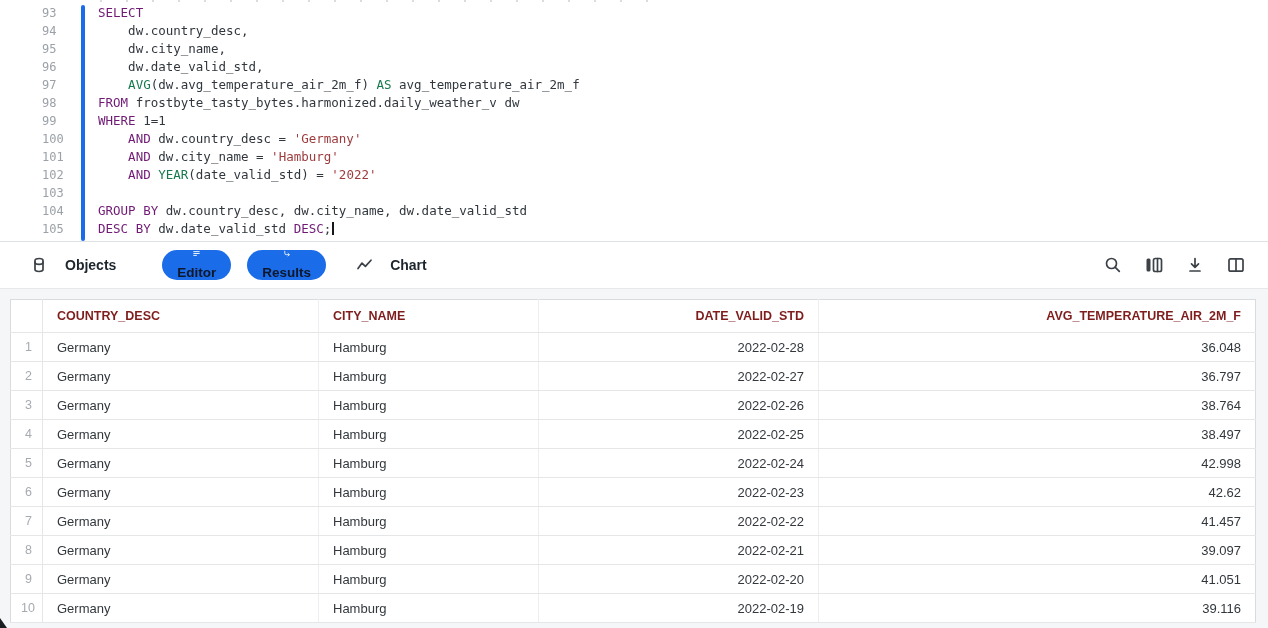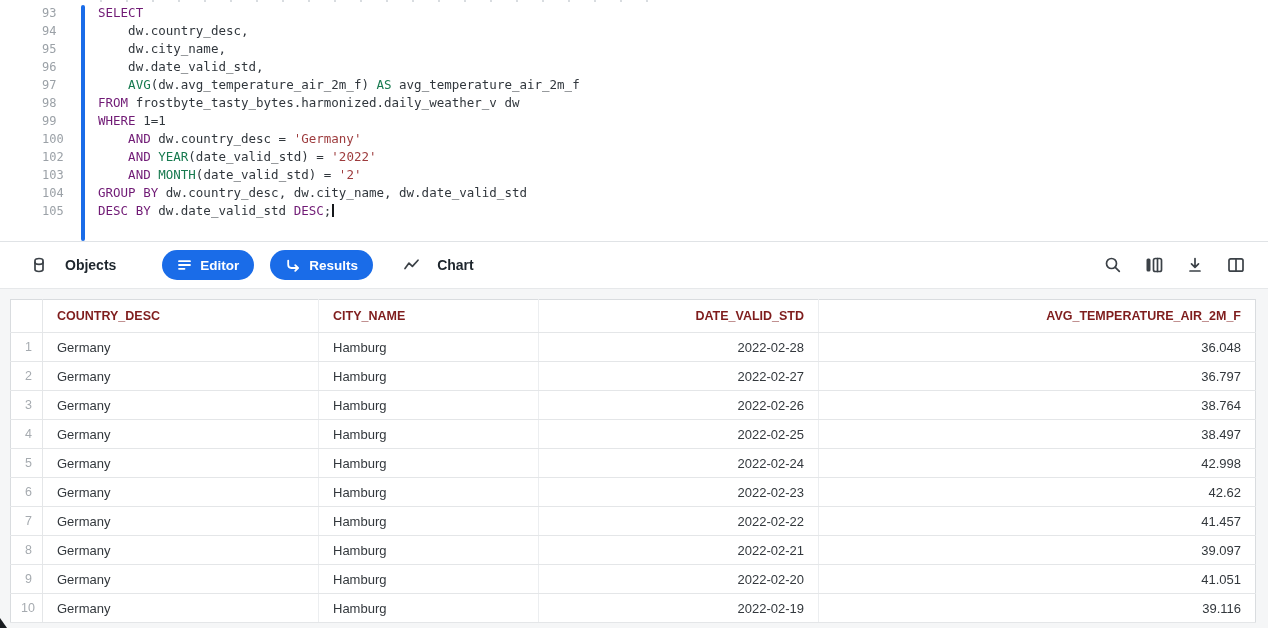--- a/index.html
+++ b/index.html
@@ -25,22 +25,22 @@
   .tok-pl { color:#31373d; }
   .caret { display:inline-block; width:1.5px; height:13px; background:#15181b;
            vertical-align:-2px; margin-left:1px; }
 
   
   .toolbar { display:flex; align-items:center; height:47px; background:#fff;
              padding:0 22px 0 30px; border-bottom:1px solid #e6e8ea; }
   .ghost-btn { display:flex; align-items:center; gap:17px; color:#1d252c;
                font-size:14px; font-weight:600; cursor:pointer; }
   .pill { display:flex; align-items:center; gap:8px; height:30px; padding:0 15px;
-          background:#1a6ce8; color:#ffffff; border:none; border-radius:16px;
-          font-family:inherit; font-size:13.5px; font-weight:600; cursor:pointer; }
+          background:#1a6ce8; color:#0f172a; border:none; border-radius:16px;
+          font-family:inherit; font-size:13.5px; font-weight:600; cursor:pointer;flex-direction:column; }
   .pill svg { display:block; }
   .tb-objects { margin-right:46px; }
   .tb-pills { display:flex; gap:16px; }
   .tb-chart { margin-left:30px; }
   .tb-right { margin-left:auto; display:flex; align-items:center; gap:21px; }
   .icon-btn { width:20px; height:20px; display:flex; align-items:center;
               justify-content:center; cursor:pointer; }
 
   
   .results-area { position:relative; height:339px; background:#f5f6f7;
@@ -101,26 +101,29 @@
       </div>
       <div class="code-line">
         <span class="ln">99</span>
         <span class="code"><span class="tok-kw">WHERE</span><span class="tok-pl"> 1=1</span></span>
       </div>
       <div class="code-line">
         <span class="ln">100</span>
         <span class="code"><span class="tok-pl">    </span><span class="tok-kw">AND</span><span class="tok-pl"> dw.country_desc = </span><span class="tok-str">'Germany'</span></span>
       </div>
       <div class="code-line">
+        <span class="ln">101</span>
+        <span class="code"><span class="tok-pl">    </span><span class="tok-kw">AND</span><span class="tok-pl"> dw.city_name = </span><span class="tok-str">'Hamburg'</span></span>
+      </div>
+      <div class="code-line">
         <span class="ln">102</span>
         <span class="code"><span class="tok-pl">    </span><span class="tok-kw">AND</span><span class="tok-pl"> </span><span class="tok-fn">YEAR</span><span class="tok-pl">(date_valid_std) = </span><span class="tok-str">'2022'</span></span>
       </div>
       <div class="code-line">
         <span class="ln">103</span>
-        <span class="code"><span class="tok-pl">    </span><span class="tok-kw">AND</span><span class="tok-pl"> </span><span class="tok-fn">MONTH</span><span class="tok-pl">(date_valid_std) = </span><span class="tok-str">'2'</span></span>
       </div>
       <div class="code-line">
         <span class="ln">104</span>
         <span class="code"><span class="tok-kw">GROUP BY</span><span class="tok-pl"> dw.country_desc, dw.city_name, dw.date_valid_std</span></span>
       </div>
       <div class="code-line">
         <span class="ln">105</span>
         <span class="code"><span class="tok-kw">DESC BY</span><span class="tok-pl"> dw.date_valid_std </span><span class="tok-kw">DESC</span><span class="tok-pl">;</span><span class="caret"></span></span>
       </div>
     </div>

